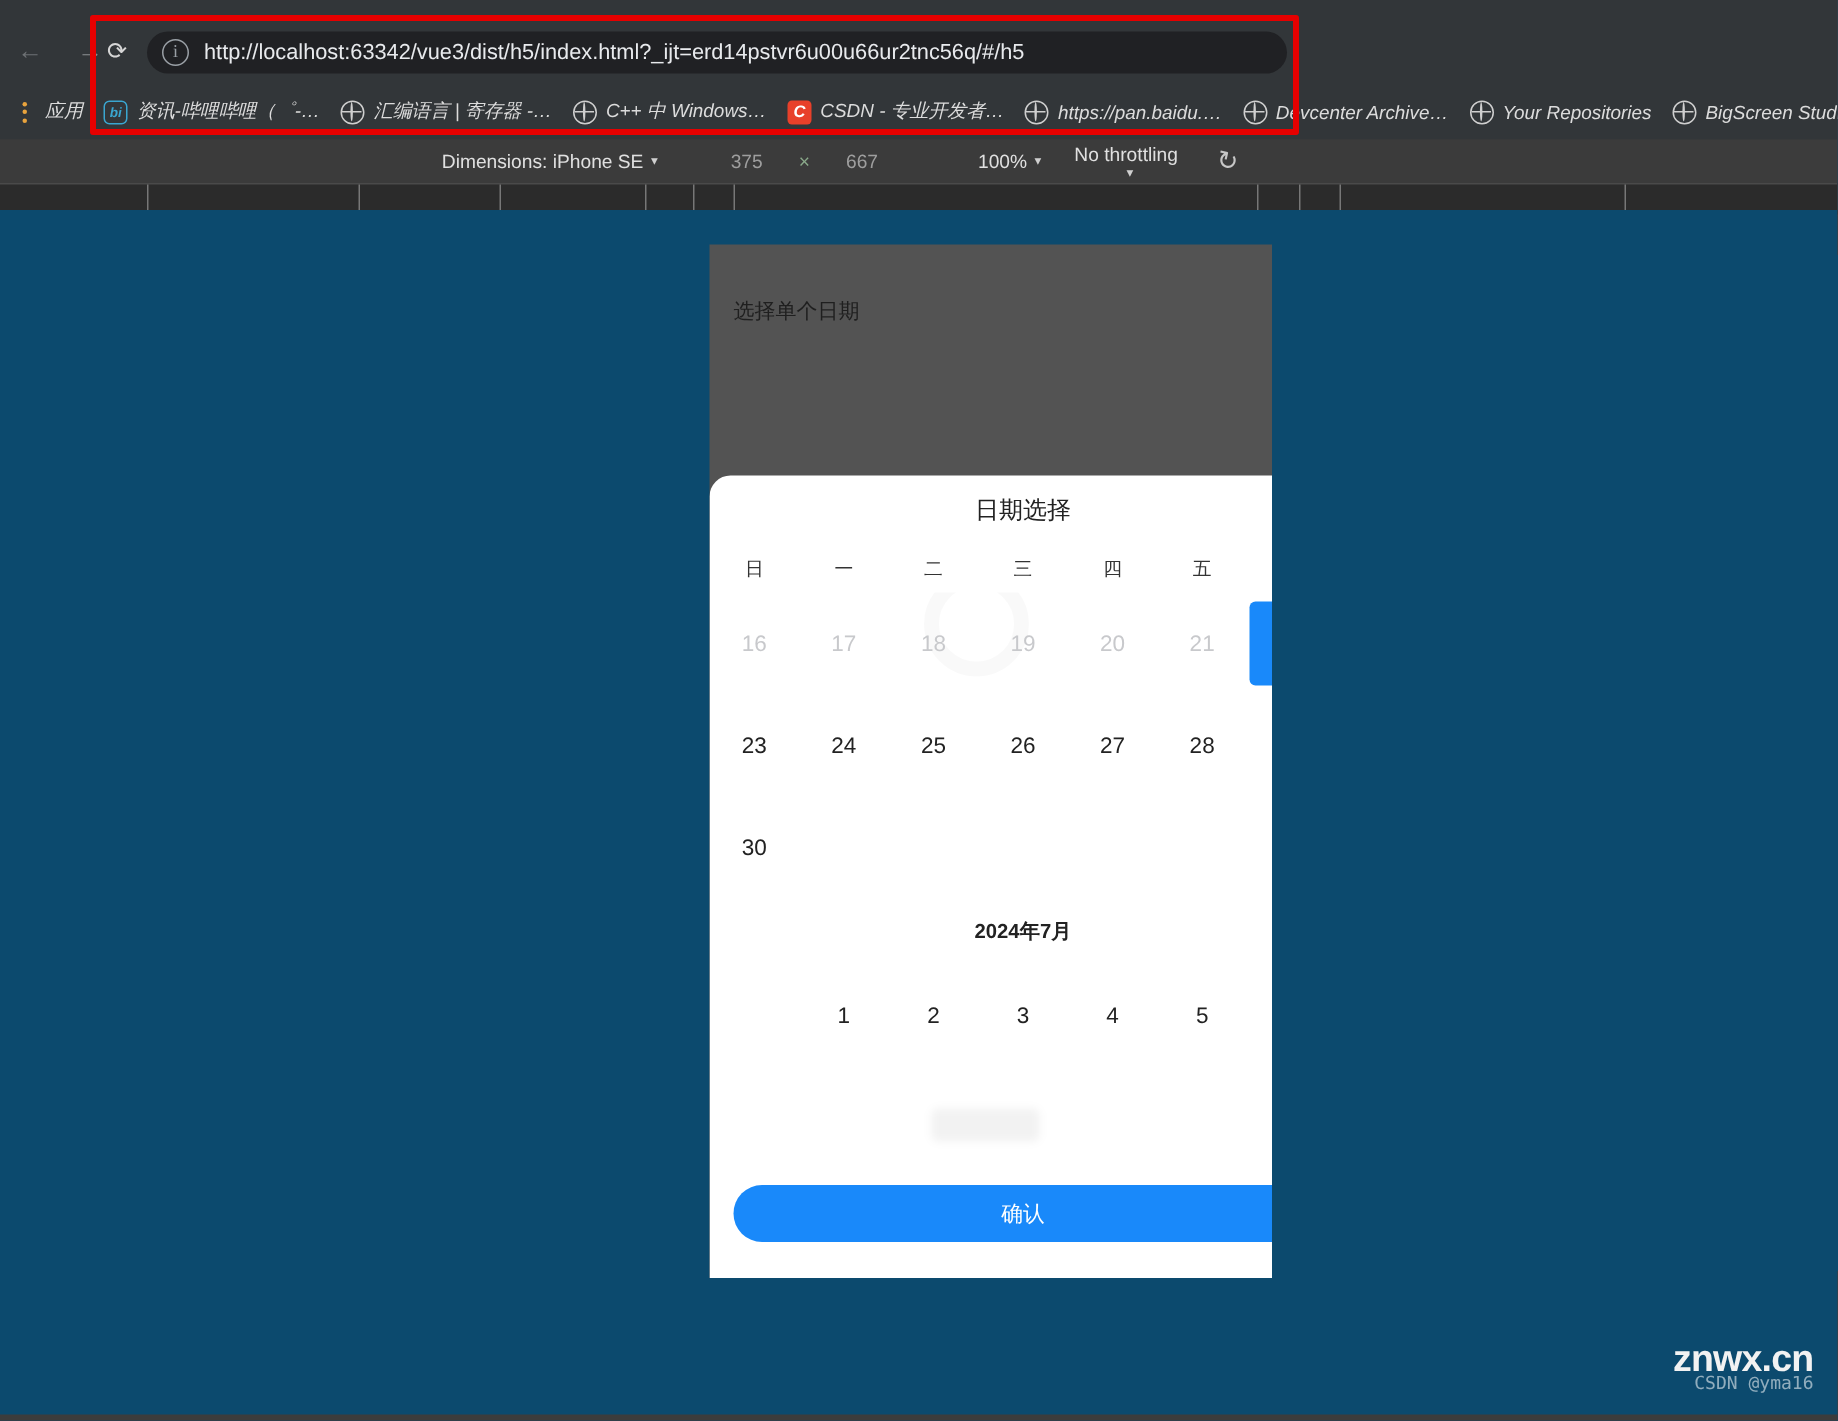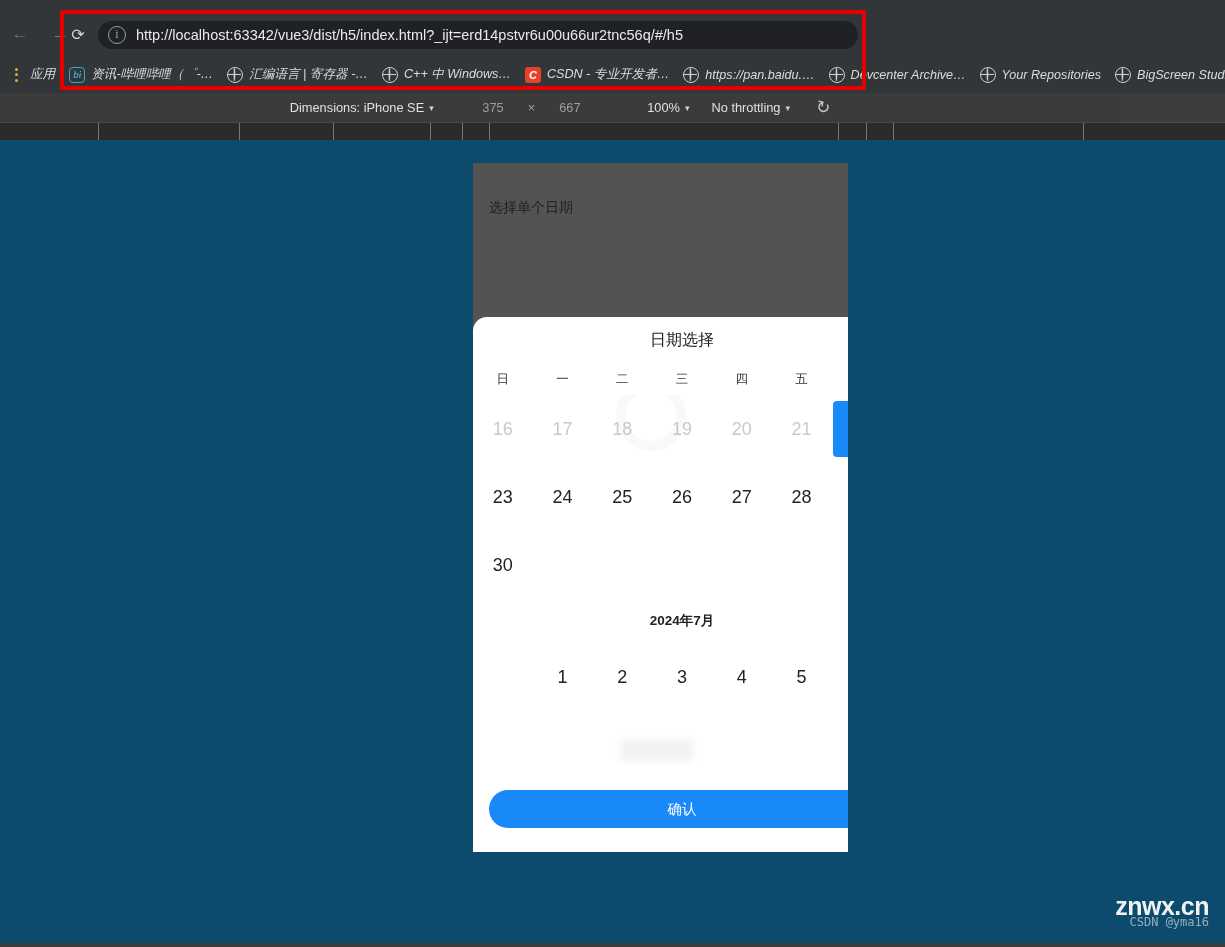--- a/index.html
+++ b/index.html
@@ -101,21 +101,21 @@
     position: absolute; left: 0; top: 93px; width: 1120px; height: 29px;
     background: #3b3b3b; display: flex; align-items: center; justify-content: center;
     color: #e0e0e0; font-size: 12.8px;
   }
   .db-item { display: flex; align-items: center; white-space: nowrap; }
   .db-dim { margin-right: 38px; }
   .db-w { color: #9e9e9e; margin-right: 24px; width: 32px; text-align: right; }
   .db-x { color: #8aa98a; margin-right: 24px; }
   .db-h { color: #9e9e9e; margin-right: 56px; width: 32px; }
   .db-zoom { margin-right: 22px; }
-  .db-thr { margin-right: 26px; }
+  .db-thr { margin-right: 26px; flex-direction: column; }
   .caret { display: inline-block; margin-left: 5px; font-size: 9px; color: #d0d0d0; }
   .rotate-ico { color: #c7c7c7; font-size: 17px; transform: rotate(12deg); }
 
   
   .ruler {
     position: absolute; left: 0; top: 122px; width: 1225px; height: 22px;
     background: #2b2b2b; border-bottom: 1px solid #5a5a5a; border-top: 1px solid #4a4a4a;
   }
   .tick { position: absolute; top: 0; width: 1px; height: 22px; background: #777; }
 
@@ -160,21 +160,21 @@
   .month-title {
     text-align: center; font-size: 13.5px; font-weight: bold; color: #222;
     height: 44px; line-height: 44px;
   }
   .days {
     display: grid; grid-template-columns: repeat(7, 1fr);
     row-gap: 0;
   }
   .day {
     height: 68px; display: flex; align-items: center; justify-content: center;
-    font-size: 18px; color: #222; position: relative;
+    font-size: 15px; color: #222; position: relative;
   }
   .day.disabled { color: #c8c9cc; }
   .day.empty { color: transparent; }
   .day.selected .pill {
     position: absolute; left: 50%; top: 50%; transform: translate(-50%, -50%);
     width: 56px; height: 56px; background: #1989fa; border-radius: 4px;
   }
   .day.selected span {
     position: relative; z-index: 2; color: #fff;
   }

